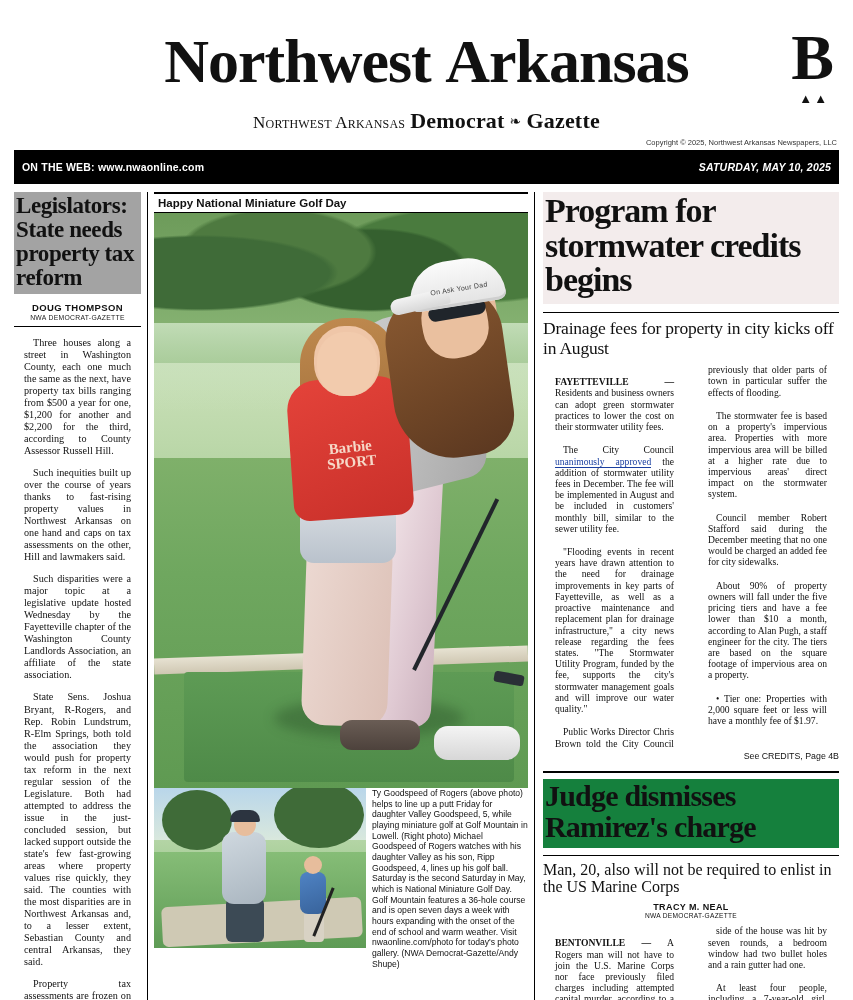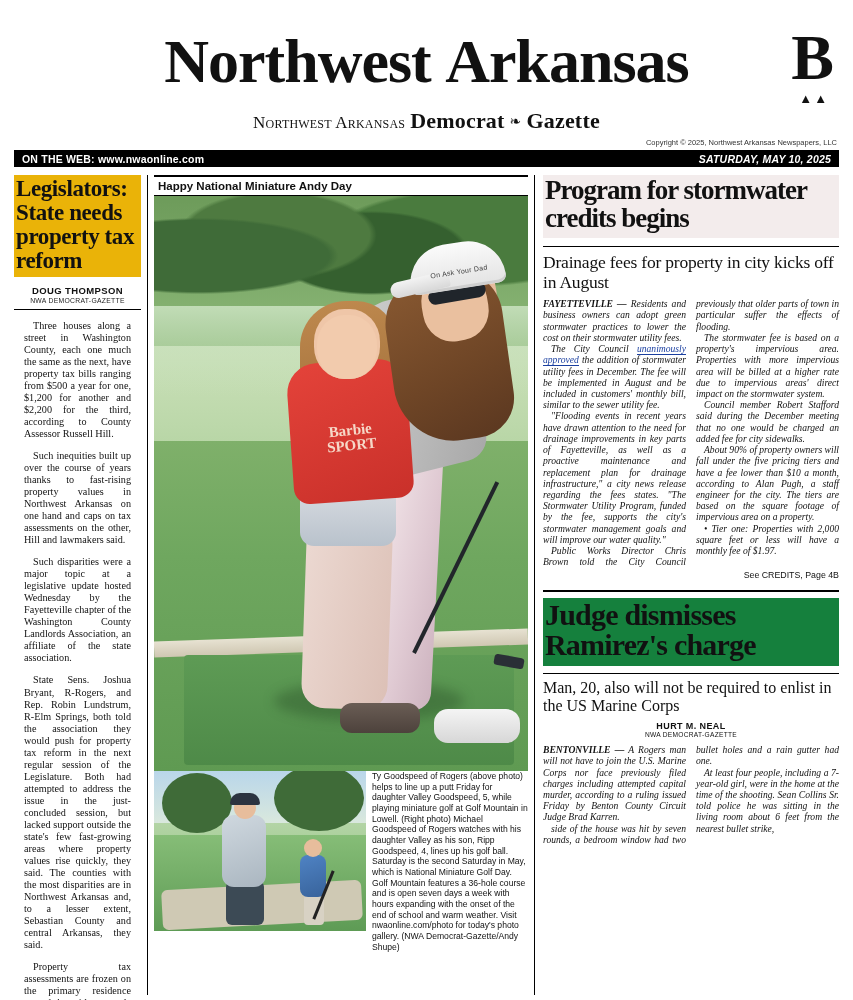--- a/index.html
+++ b/index.html
@@ -58,21 +58,21 @@
     color:#333;
     margin-top: 4px;
     padding-right: 2px;
     font-family: "Liberation Sans", sans-serif;
   }
 
   
   .blackbar {
     background:#000;
     color:#fff;
-    height: 17px;
+    height: 34px;
     display:flex;
     align-items:center;
     justify-content:space-between;
     padding: 0 8px;
     font-family: "Liberation Sans", sans-serif;
     font-size: 10.5px;
     font-weight: 700;
     margin-top: 3px;
   }
   .blackbar .web { letter-spacing: 0.2px; }
@@ -84,21 +84,21 @@
   .col-left { width: 133px; flex: 0 0 133px; padding-right: 6px; }
   .col-center { width: 388px; flex: 0 0 388px; padding: 0 6px; border-left:1px solid #000; border-right:1px solid #000;}
   .col-right { width: 295px; flex: 1 1 auto; padding-left: 8px; }
 
   
   .left-head {
     font-weight:700;
     font-size: 23px;
     line-height: 1.04;
     letter-spacing: -0.4px;
-    background: #eab308;
+    background: #a3a3a3;
     padding: 2px 2px 4px 2px;
   }
   .byline { font-family:"Liberation Sans", sans-serif; text-align:center; margin-top:8px; }
   .byline .name { font-size: 9.5px; font-weight:700; letter-spacing:0.4px; }
   .byline .org { font-size: 6.8px; letter-spacing:0.3px; color:#222; margin-top:1px;}
   .rule-thin { border-top:1px solid #000; margin: 5px 0 4px 0; }
 
   .body-text { font-size: 10.2px; line-height: 1.18; text-align: justify; }
   .body-text p { margin: 10px; text-indent: 9px; }
 
@@ -274,21 +274,21 @@
     font-size: 8.6px;
     line-height: 1.24;
     padding-left: 6px;
     overflow:hidden;
     text-align: left;
   }
 
   
   .r-head {
     font-weight:700;
-    font-size: 27px;
+    font-size: 34px;
     line-height: 1.02;
     letter-spacing: -1px;
     background:#f3ecec;
     padding: 2px 4px 6px 2px;
   }
   .r-deck {
     font-size: 17.5px;
     line-height: 1.12;
     font-weight: 400;
     margin-top: 8px;
@@ -298,21 +298,21 @@
   }
   .two-col {
     column-count: 2;
     column-gap: 10px;
     column-rule: 0;
     font-size: 9.6px;
     line-height: 1.17;
     text-align: justify;
     margin-top: 6px;
   }
-  .two-col p { margin:0; text-indent: 8px; font-style: italic; }
+  .two-col p { margin:12px; text-indent: 8px; }
   .two-col p.first { text-indent: 0; }
   .dateline { font-weight: 700; }
   .linked { border-bottom: 1px solid #1a3fa0; color: #1a3fa0; }
   .bullet { text-indent: 0; }
   .jump-right {
     font-family:"Liberation Sans", sans-serif;
     font-size: 8.8px;
     text-align: right;
     font-weight: 400;
     margin-top: 2px;
@@ -380,21 +380,21 @@
         <p>Three houses along a street in Washington County, each one much the same as the next, have property tax bills ranging from $500 a year for one, $1,200 for another and $2,200 for the third, according to County Assessor Russell Hill.</p>
         <p>Such inequities built up over the course of years thanks to fast-rising property values in Northwest Arkansas on one hand and caps on tax assessments on the other, Hill and lawmakers said.</p>
         <p>Such disparities were a major topic at a legislative update hosted Wednesday by the Fayetteville chapter of the Washington County Landlords Association, an affiliate of the state association.</p>
         <p>State Sens. Joshua Bryant, R-Rogers, and Rep. Robin Lundstrum, R-Elm Springs, both told the association they would push for property tax reform in the next regular session of the Legislature. Both had attempted to address the issue in the just-concluded session, but lacked support outside the state's few fast-growing areas where property values rise quickly, they said. The counties with the most disparities are in Northwest Arkansas and, to a lesser extent, Sebastian County and central Arkansas, they said.</p>
         <p>Property tax assessments are frozen on the primary residence owned by either people with disabilities or those older than 65. They can drop if the value of the property goes down, but cannot increase under state law. On everyone else, the assessment on homesteads they own can rise as much as 5% a year while all other properties can see assessments increase by 10% a year under Arkansas law. Assessment for taxes rises as property values rise.</p>
       </div>
 
     </div>
 
     <div class="col-center">
-      <div class="photo-label">Happy National Miniature Andy Day</div>
+      <div class="photo-label">Happy National Miniature Golf Day</div>
 
       <div class="photo-main">
         <div class="pm-bg-trees"></div>
         <div class="pm-bg-haze"></div>
         <div class="pm-turf"></div>
         <div class="pm-turf-edge"></div>
         <div class="pm-mat"></div>
         <div class="pm-shadow"></div>
 
         <div class="fig-adult-legs"></div>
@@ -459,21 +459,21 @@
         <p>About 90% of property owners will fall under the five pricing tiers and have a fee lower than $10 a month, according to Alan Pugh, a staff engineer for the city. The tiers are based on the square footage of impervious area on a property.</p>
         <p class="bullet">• Tier one: Properties with 2,000 square feet or less will have a monthly fee of $1.97.</p>
       </div>
       <div class="jump-right">See CREDITS, Page 4B</div>
 
       <div class="rule-heavy"></div>
 
       <div class="r-head2">Judge dismisses Ramirez's charge</div>
       <div class="r-deck2">Man, 20, also will not be required to enlist in the US Marine Corps</div>
       <div class="byline2">
-        <div class="name">HURT M. NEAL</div>
+        <div class="name">TRACY M. NEAL</div>
         <div class="org">NWA DEMOCRAT-GAZETTE</div>
       </div>
       <div class="two-col">
         <p class="first"><span class="dateline">BENTONVILLE —</span><span> A Rogers man will not have to join the U.S. Marine Corps nor face previously filed charges including attempted capital murder, according to a ruling issued Friday by Benton County Circuit Judge Brad Karren.</span></p>
         <p>side of the house was hit by seven rounds, a bedroom window had two bullet holes and a rain gutter had one.</p>
         <p>At least four people, including a 7-year-old girl, were in the home at the time of the shooting. Sean Collins Sr. told police he was sitting in the living room about 6 feet from the nearest bullet strike,</p>
       </div>
     </div>
 
   </div>

